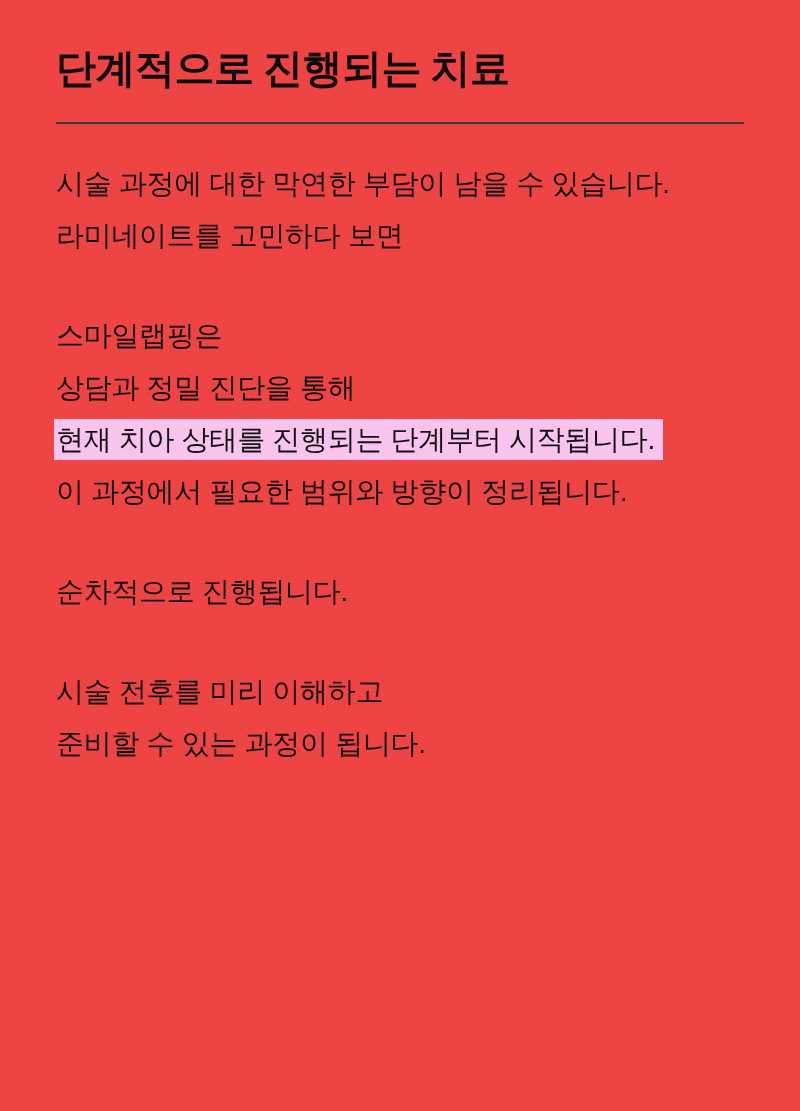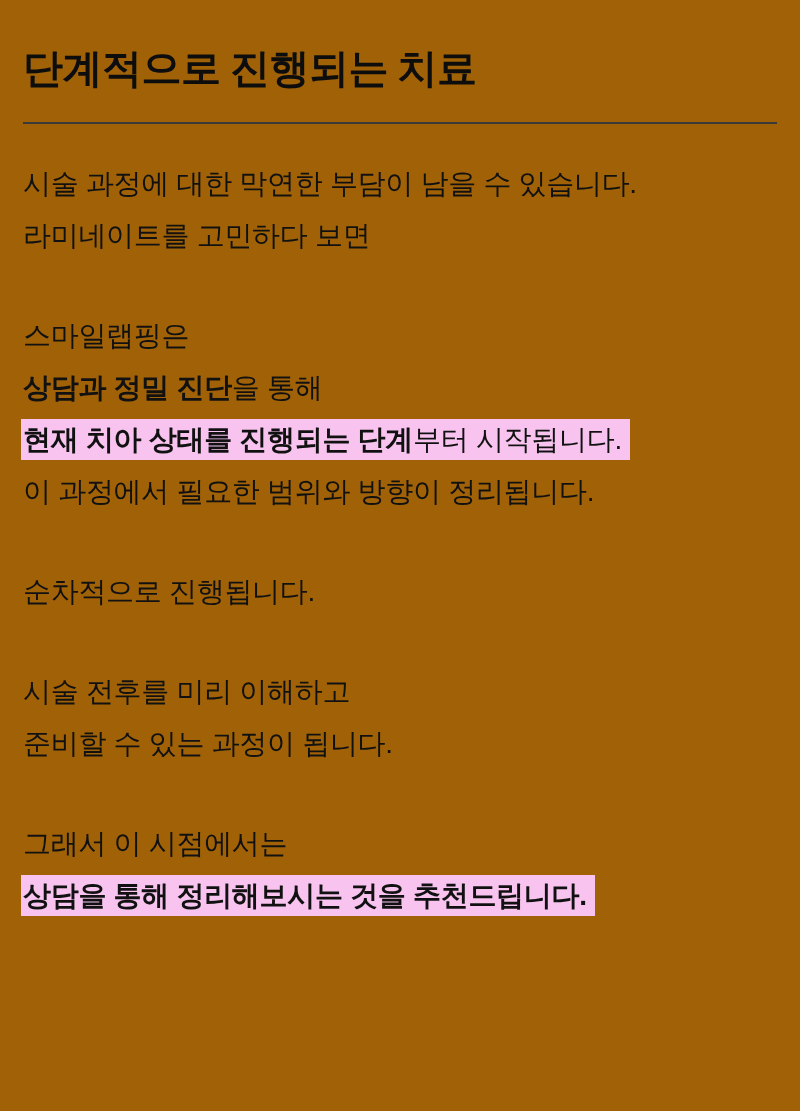--- a/index.html
+++ b/index.html
@@ -5,24 +5,24 @@
   html, body {
     margin: 0;
     padding: 0;
     background: #ffffff;
   }
   .page {
     position: relative;
     width: 800px;
     height: 1111px;
     margin: 0 auto;
-    background: #a16207;
+    background: #ef4444;
     color: #111111;
     box-sizing: border-box;
-    padding: 0 23px;
+    padding: 0 56px;
     overflow: hidden;
     font-family: "Liberation Sans", "DejaVu Sans", sans-serif;
   }
   .doc-title {
     margin: 0;
     padding-top: 44px;
     font-family: "Liberation Serif", "DejaVu Serif", serif;
     font-weight: 700;
     font-size: 40px;
     line-height: 1.25;
@@ -39,21 +39,21 @@
     margin-top: 34px;
   }
   .para {
     margin: 0 0 48px 0;
     font-size: 28px;
     line-height: 52px;
     letter-spacing: -0.3px;
     color: #111111;
   }
   .line { display: block; }
-  .b { font-weight: 700; }
+  .b { font-weight: 400; }
   .u {
     text-decoration: underline;
     text-underline-offset: 5px;
     text-decoration-thickness: 2px;
   }
   .hl {
     background: var(--hl-color, #f8c4ef);
     padding: 5px 8px 5px 2px;
     margin-left: -2px;
     box-decoration-break: clone;
@@ -77,18 +77,14 @@
         <span class="line"><span class="hl"><span class="b">현재 치아 상태를 진행되는 단계</span><span>부터 시작됩니다.</span></span></span>
         <span class="line"><span>이 과정에서 필요한 범위와 방향이 정리됩니다.</span></span>
       </p>
       <p class="para">
         <span class="line"><span>순차적으로 진행됩니다.</span></span>
       </p>
       <p class="para">
         <span class="line"><span>시술 전후를 미리 이해하고</span></span>
         <span class="line"><span>준비할 수 있는 과정이 됩니다.</span></span>
       </p>
-      <p class="para">
-        <span class="line"><span>그래서 이 시점에서는</span></span>
-        <span class="line"><span class="hl"><span class="b">상담을 통해 정리해보시는 것을 추천드립니다.</span></span></span>
-      </p>
     </div>
 </div>
 
 </body></html>

